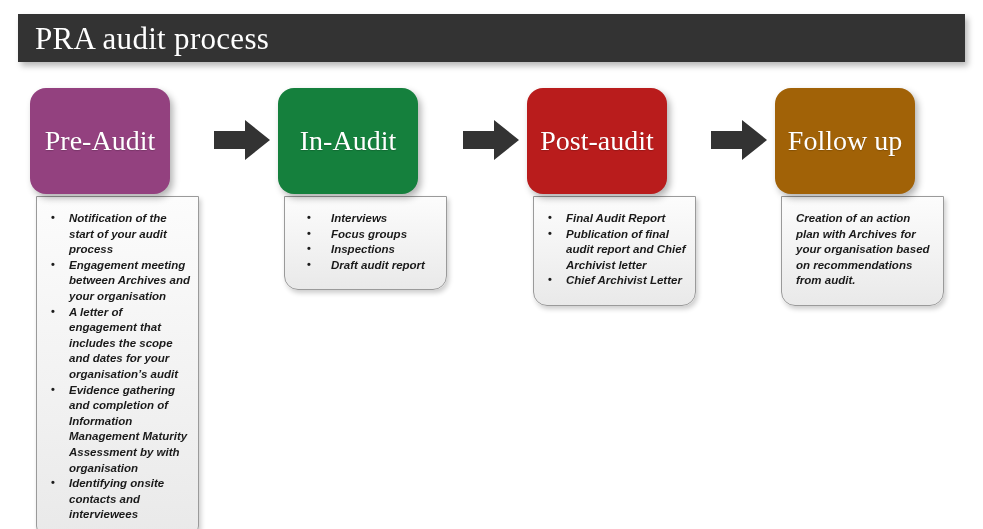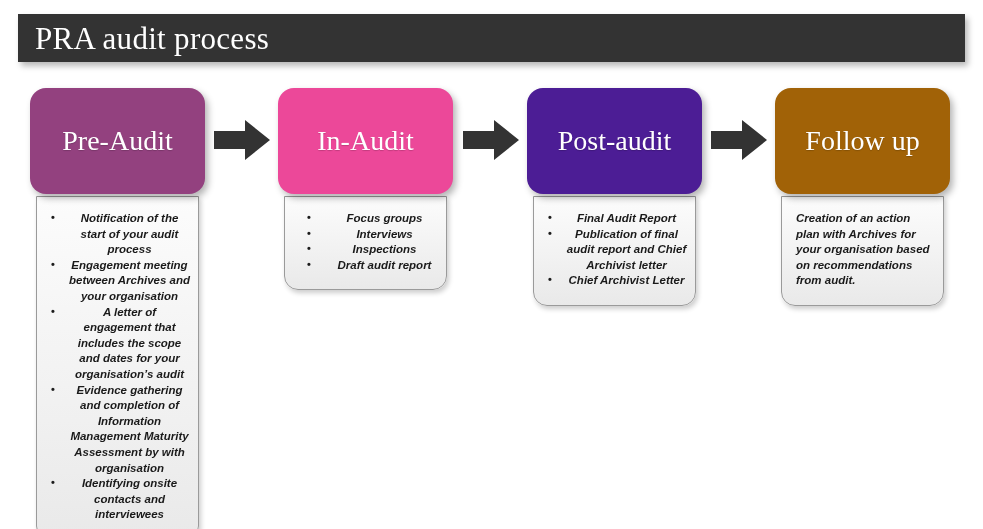--- a/index.html
+++ b/index.html
@@ -66,21 +66,21 @@
     border-radius: 0 0 14px 14px;
     box-shadow: 2px 3px 5px rgba(0,0,0,0.20);
     box-sizing: border-box;
     padding: 14px 8px 16px 6px;
   }
 
   .stage-header {
     position: absolute;
     top: 0;
     left: 0;
-    width: 175px;
+    width: 140px;
     height: 106px;
     border-radius: 16px;
     box-shadow: 3px 4px 7px rgba(0,0,0,0.30);
     display: flex;
     align-items: center;
     justify-content: center;
     z-index: 3;
   }
   .stage-header .stage-title {
     color: #ffffff;
@@ -100,21 +100,20 @@
   ul.bullets li {
     position: relative;
     font-family: "Liberation Sans", sans-serif;
     font-style: italic;
     font-weight: 600;
     font-size: 11.5px;
     line-height: 15.6px;
     color: #1a1a1a;
     margin: 0 0 0 0;
     padding-left: 26px;
-    text-align: center;
   }
   ul.bullets li::before {
     content: "\2022";
     position: absolute;
     left: 8px;
     top: -1px;
     font-size: 11px;
     font-style: normal;
     color: #1a1a1a;
   }
@@ -167,40 +166,40 @@
       </ul>
     </div>
     <div class="stage-header" style="background:#93417F">
       <span class="stage-title">Pre-Audit</span>
     </div>
   </div>
 
   <div class="column col-1">
     <div class="stage-card">
       <ul class="bullets indent-wide">
+        <li>Interviews</li>
         <li>Focus groups</li>
-        <li>Interviews</li>
         <li>Inspections</li>
         <li>Draft audit report</li>
       </ul>
     </div>
-    <div class="stage-header" style="background:#ec4899">
+    <div class="stage-header" style="background:#15803d">
       <span class="stage-title">In-Audit</span>
     </div>
   </div>
 
   <div class="column col-2">
     <div class="stage-card">
       <ul class="bullets">
         <li>Final Audit Report</li>
         <li>Publication of final audit report and Chief Archivist letter</li>
         <li>Chief Archivist Letter</li>
       </ul>
     </div>
-    <div class="stage-header" style="background:#4c1d95">
+    <div class="stage-header" style="background:#b91c1c">
       <span class="stage-title">Post-audit</span>
     </div>
   </div>
 
   <div class="column col-3">
     <div class="stage-card">
       <p class="plain-text">Creation of an action plan with Archives for your organisation based on recommendations from audit.</p>
     </div>
     <div class="stage-header" style="background:#a16207">
       <span class="stage-title">Follow up</span>

